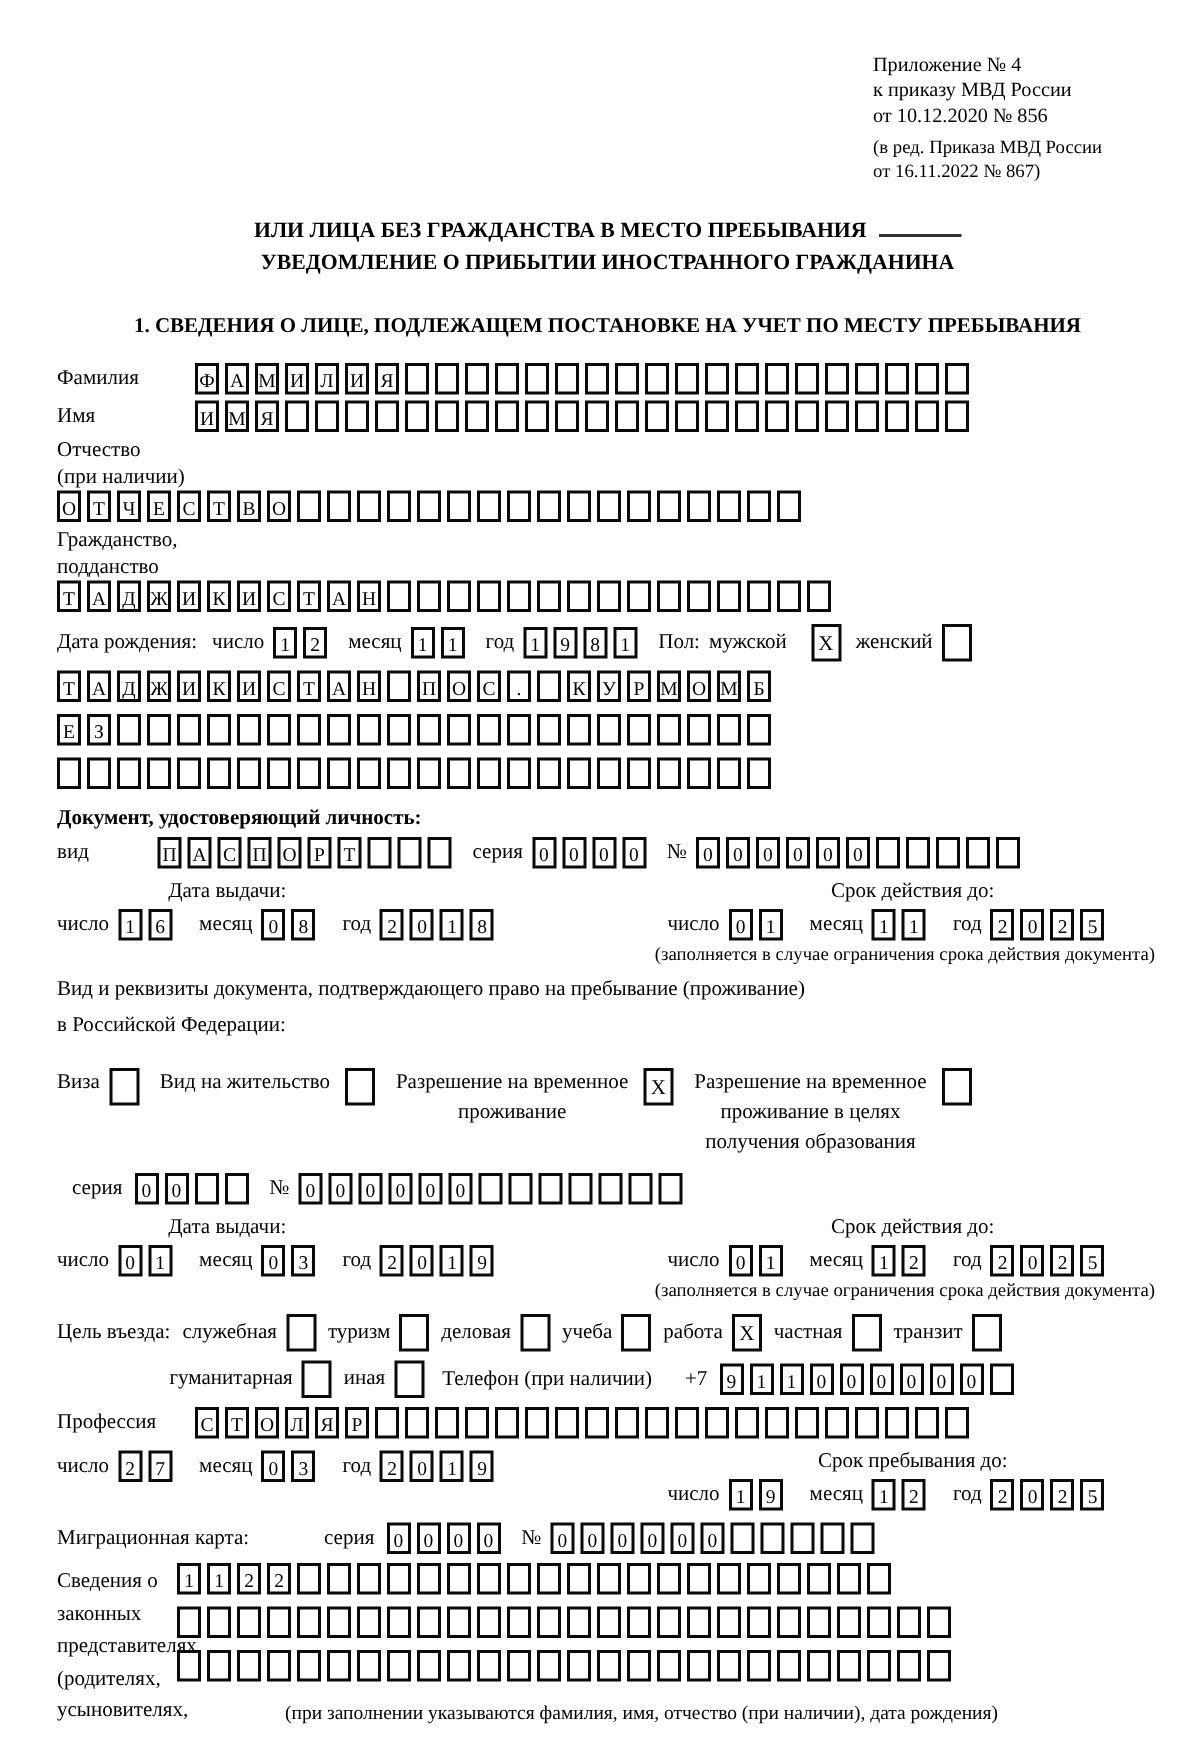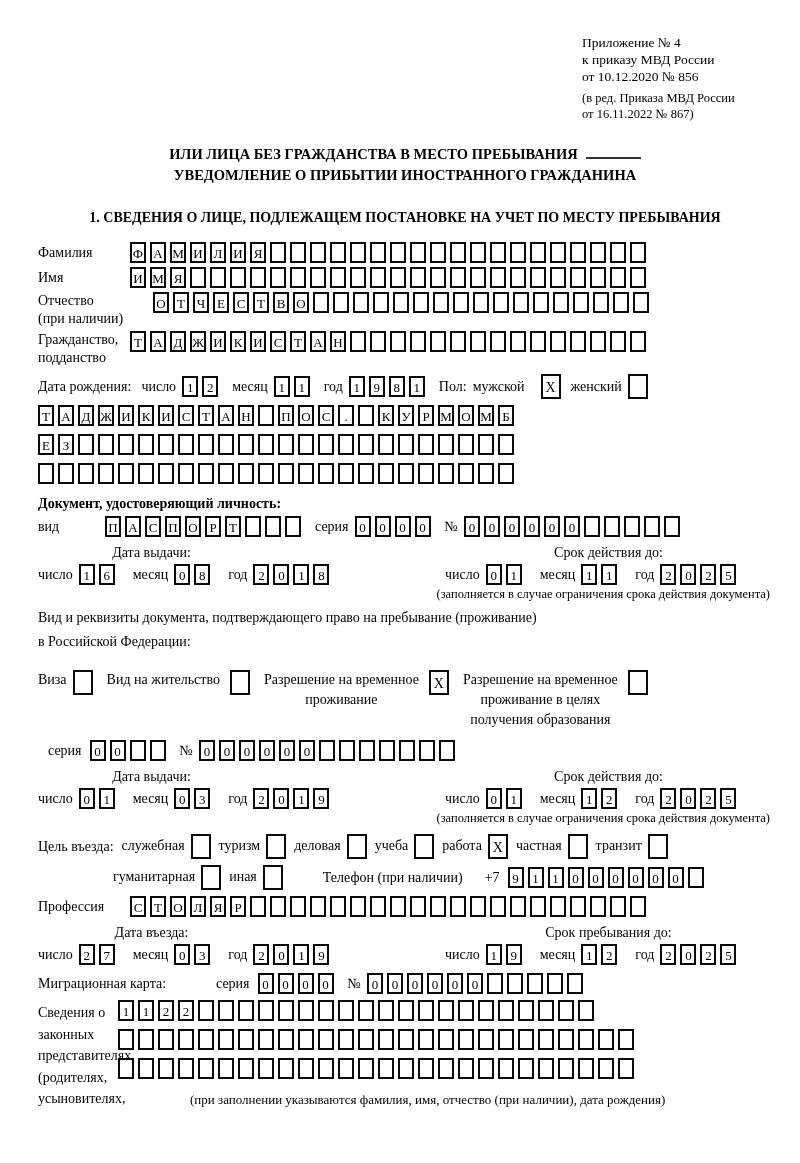--- a/index.html
+++ b/index.html
@@ -16,21 +16,21 @@
   .appendix .amend { margin-top:5px; font-size:12.5px; line-height:16px; }
   .forma { text-align:right; font-weight:bold; margin:20px 6px 0 0; font-size:14.5px; letter-spacing:.5px; }
 
   
   .title { text-align:center; font-weight:bold; font-size:14.5px; line-height:21px; margin-top:22px; }
   .blank-underline { display:inline-block; width:55px; border-bottom:2px solid #333; height:14px; margin-left:8px; }
   .sec-heading { text-align:center; font-weight:bold; font-size:14px; margin-top:24px; margin-bottom:16px; }
 
   
   .row { display:flex; align-items:center; margin-bottom:4px; }
-  .row.top { align-items:flex-start; }
+  .row.top { align-items:flex-start;flex-direction:column; }
   .flabel { flex:none; line-height:1.25; }
   .w92 { width:92px; } .w115 { width:115px; } .w117 { width:117px; } .w67 { width:67px; }
   .cells { white-space:nowrap; line-height:0; }
   .cellrow { margin-bottom:5px; height:24px; }
 
   .cell {
     display:inline-block; width:16px; height:21px; border:2px solid #0a0a0a;
     margin-right:4px; text-align:center; font-size:13px; line-height:20px;
     vertical-align:middle;
   }
@@ -248,33 +248,32 @@
     <span class="p-item"><span>туризм</span><span class="checkbox"></span></span>
     <span class="p-item"><span>деловая</span><span class="checkbox"></span></span>
     <span class="p-item"><span>учеба</span><span class="checkbox"></span></span>
     <span class="p-item"><span>работа</span><span class="checkbox">X</span></span>
     <span class="p-item"><span>частная</span><span class="checkbox"></span></span>
     <span class="p-item" style="margin-right:0;"><span>транзит</span><span class="checkbox"></span></span>
   </div>
   <div class="purpose-row indent75">
     <span class="p-item"><span>гуманитарная</span><span class="checkbox"></span></span>
     <span class="p-item"><span>иная</span><span class="checkbox"></span></span>
-    <span class="p-item" style="margin-left:32px;">Телефон (при наличии)</span>
+    <span class="p-item" style="margin-left:4px;">Телефон (при наличии)</span>
     <span class="p-item" style="margin-left:14px;">+7</span>
     <span class="cells"><span class="cell">9</span><span class="cell">1</span><span class="cell">1</span><span class="cell">0</span><span class="cell">0</span><span class="cell">0</span><span class="cell">0</span><span class="cell">0</span><span class="cell">0</span><span class="cell"></span></span>
   </div>
 
   <div class="row">
     <span class="flabel w92">Профессия</span>
     <span class="cells"><span class="cell">С</span><span class="cell">Т</span><span class="cell">О</span><span class="cell">Л</span><span class="cell">Я</span><span class="cell">Р</span><span class="cell"></span><span class="cell"></span><span class="cell"></span><span class="cell"></span><span class="cell"></span><span class="cell"></span><span class="cell"></span><span class="cell"></span><span class="cell"></span><span class="cell"></span><span class="cell"></span><span class="cell"></span><span class="cell"></span><span class="cell"></span><span class="cell"></span><span class="cell"></span><span class="cell"></span><span class="cell"></span><span class="cell"></span><span class="cell"></span></span>
   </div>
 
   <div class="date-two-col">
     <div class="dtc">
-      <div class="date-head left">Дата въезда:</div>
       <div class="date-fields">
         <span class="glabel">число</span>
         <span class="cells grp"><span class="cell">2</span><span class="cell">7</span></span>
         <span class="glabel">месяц</span>
         <span class="cells grp"><span class="cell">0</span><span class="cell">3</span></span>
         <span class="glabel">год</span>
         <span class="cells"><span class="cell">2</span><span class="cell">0</span><span class="cell">1</span><span class="cell">9</span></span>
       </div>
     </div>
     <div class="dtc">

